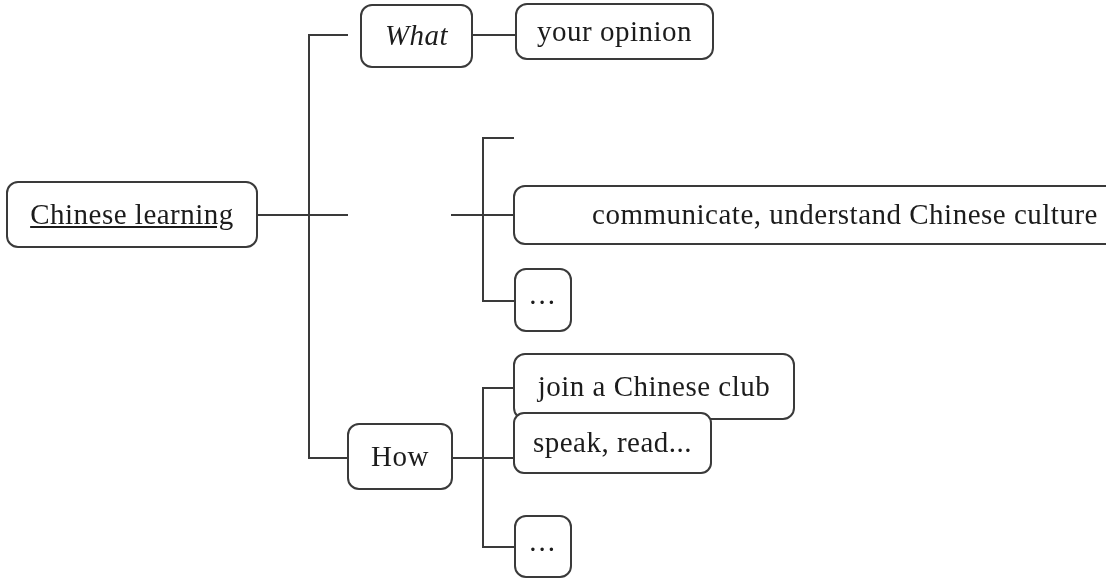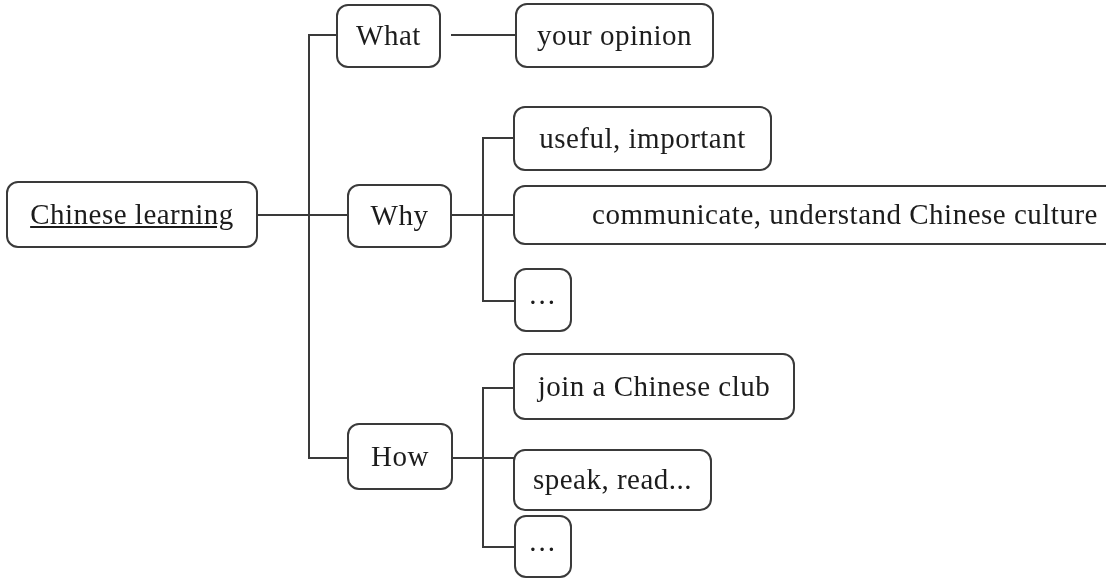--- a/index.html
+++ b/index.html
@@ -33,30 +33,30 @@
     align-items: center;
     justify-content: center;
     font-size: 29px;
     line-height: 1.1;
     white-space: nowrap;
     letter-spacing: 0.5px;
   }
   
   .n-root   { left: 6px;   top: 181px; width: 252px; height: 67px; text-decoration: underline; }
   
-  .n-what   { left: 336px; top: 4px;   width: 105px; height: 64px; }
+  .n-what   { left: 360px; top: 4px;   width: 113px; height: 64px; font-style: italic; }
   .n-why    { left: 347px; top: 184px; width: 105px; height: 64px; }
   .n-how    { left: 347px; top: 423px; width: 106px; height: 67px; }
   
-  .n-what-c0 { left: 515px; top: 3px;   width: 199px; height: 65px; text-align: center; }
+  .n-what-c0 { left: 515px; top: 3px;   width: 199px; height: 57px; text-align: center; }
   .n-why-c0  { left: 513px; top: 106px; width: 259px; height: 65px; }
   .n-why-c1  { left: 513px; top: 185px; width: 664px; height: 60px; }
   .n-why-c2  { left: 514px; top: 268px; width: 58px;  height: 64px; }
   .n-how-c0  { left: 513px; top: 353px; width: 282px; height: 67px; }
-  .n-how-c1  { left: 513px; top: 449px; width: 199px; height: 62px; }
+  .n-how-c1  { left: 513px; top: 412px; width: 199px; height: 62px; border-radius: 11px; }
   .n-how-c2  { left: 514px; top: 515px; width: 58px;  height: 63px; }
   .dots { letter-spacing: 2px; padding-bottom: 10px; }
 </style>
 </head>
 <body>
 
 <div class="canvas">
 
   <svg class="lines" viewBox="0 0 1106 582" xmlns="http://www.w3.org/2000/svg" fill="none" stroke="#3a3a3a" stroke-width="2" stroke-linecap="square">
 
@@ -85,22 +85,20 @@
     <path d="M483 388 H513"></path>
 
     <path d="M483 547 H514"></path>
   </svg>
 
   <div class="node n-root">Chinese learning</div>
 
   <div class="node n-what">What</div>
   <div class="node n-what-c0">your opinion</div>
 
-  <div class="node n-why">Why</div>
-  <div class="node n-why-c0">useful, important</div>
   <div class="node n-why-c1">communicate, understand Chinese culture</div>
   <div class="node n-why-c2 dots">...</div>
 
   <div class="node n-how-c0">join a Chinese club</div>
   <div class="node n-how">How</div>
   <div class="node n-how-c1">speak, read...</div>
   <div class="node n-how-c2 dots">...</div>
 
 </div>
 

